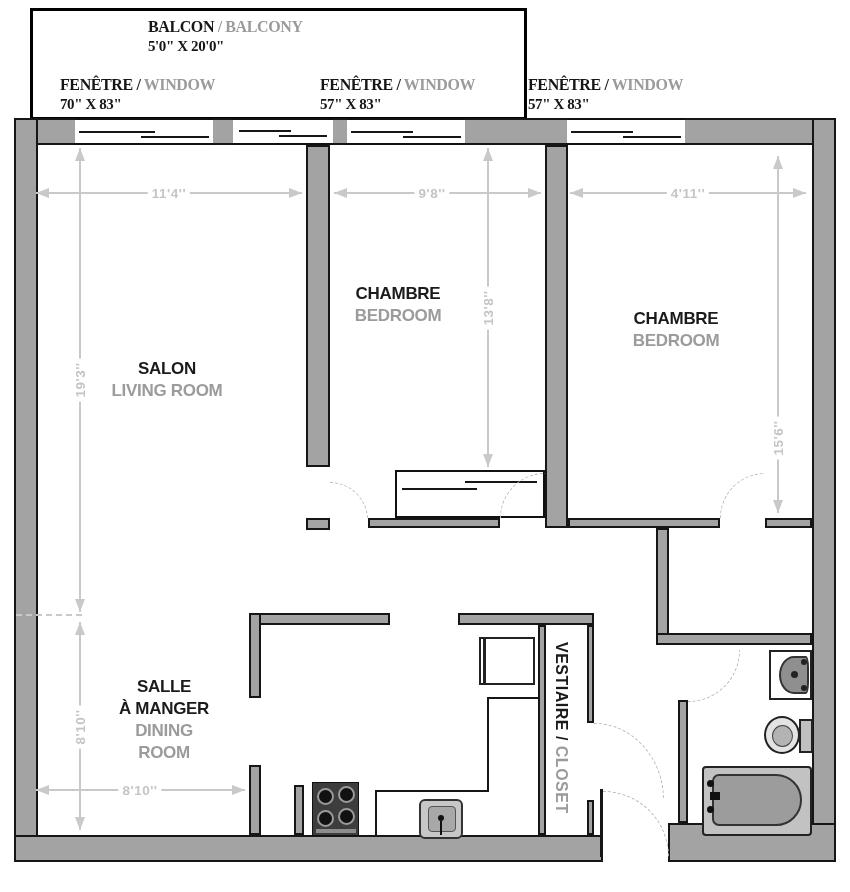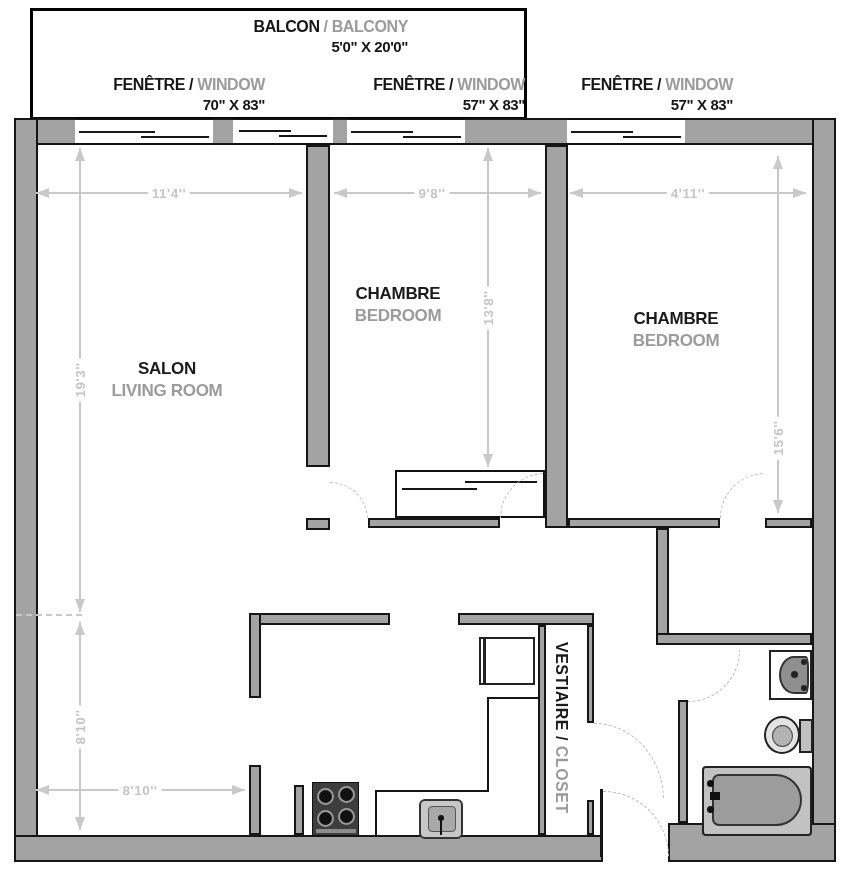--- a/index.html
+++ b/index.html
@@ -3,21 +3,21 @@
 <meta charset="utf-8">
 <style>
   html,body{margin:0;padding:0;background:#fff;}
   .plan{position:relative;width:850px;height:892px;background:#fff;overflow:hidden;
         font-family:"Liberation Sans","DejaVu Sans",sans-serif;}
   .wall{position:absolute;background:#a3a3a3;border:2px solid #161616;box-sizing:border-box;}
   .blackline{position:absolute;background:#161616;}
   .whitebox{position:absolute;background:#fff;box-sizing:border-box;}
   .balcony{position:absolute;left:30px;top:8px;width:497px;height:112px;
            border:3px solid #000;background:#fff;box-sizing:border-box;}
-  .toplabel{position:absolute;text-align:right;font-weight:bold;letter-spacing:-0.4px;}
+  .toplabel{position:absolute;text-align:left;font-weight:bold;letter-spacing:-0.4px;font-family:Liberation Serif, serif;}
   .toplabel .name{font-size:16px;color:#161616;white-space:nowrap;}
   .toplabel .size{font-size:15px;color:#161616;margin-top:2px;}
   .gray{color:#9b9b9b;}
   .room-label{position:absolute;text-align:center;font-weight:bold;font-size:17px;
               line-height:1.3;letter-spacing:-0.3px;transform:translateX(-50%);white-space:nowrap;}
   .room-label .fr{color:#1b1b1b;}
   .room-label .en{color:#9b9b9b;}
   .dim-line-h{position:absolute;height:2px;background:#c9c9c9;}
   .dim-line-v{position:absolute;width:2px;background:#c9c9c9;}
   .arr{position:absolute;width:0;height:0;border-style:solid;}
@@ -234,18 +234,24 @@
     <div class="en">LIVING ROOM</div>
   </div>
   <div class="room-label" style="left:398px;top:283px;">
     <div class="fr">CHAMBRE</div>
     <div class="en">BEDROOM</div>
   </div>
   <div class="room-label" style="left:676px;top:308px;">
     <div class="fr">CHAMBRE</div>
     <div class="en">BEDROOM</div>
   </div>
+  <div class="room-label" style="left:164px;top:676px;">
+    <div class="fr">SALLE</div>
+    <div class="fr">À MANGER</div>
+    <div class="en">DINING</div>
+    <div class="en">ROOM</div>
+  </div>
   <div class="vest-label" style="left:552px;top:642px;">
     <span style="color:#1b1b1b;">VESTIAIRE /</span>
     <span style="color:#9b9b9b;">CLOSET</span>
   </div>
 
 </div>
 
 </body></html>

